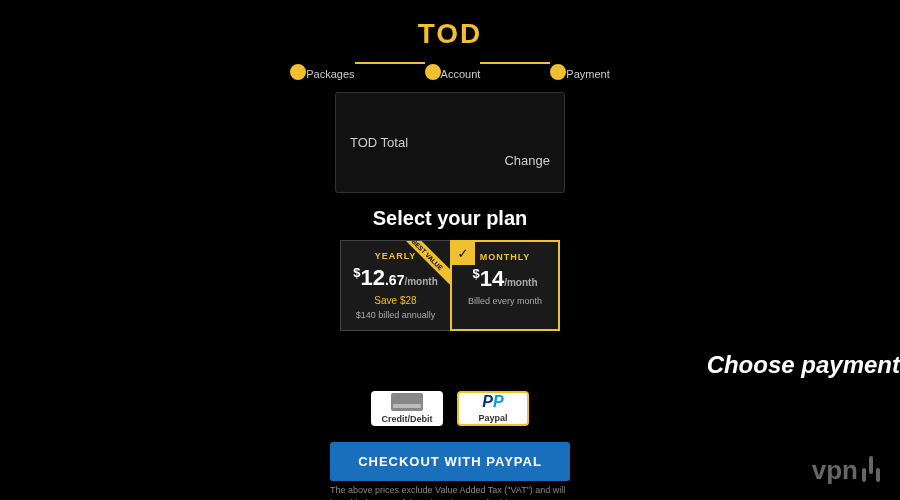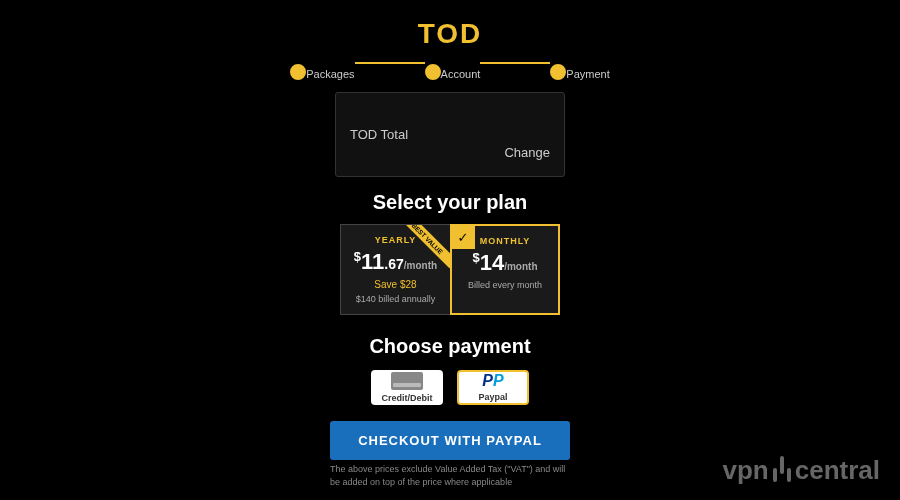--- a/index.html
+++ b/index.html
@@ -68,21 +68,21 @@
     
     .tod-total-bar {
       width: 230px;
       margin: 10px auto 0;
       background: #111;
       border: 1px solid #333;
       border-radius: 3px;
       display: flex;
       justify-content: space-between;
       align-items: center;
-      padding: 16px 14px;
+      padding: 24px 14px;
     }
     .tod-total-label {
       font-size: 13px;
       color: #ccc;
     }
     .change-link {
       font-size: 13px;
       color: #ccc;
       cursor: pointer;
       text-decoration: none;
@@ -183,25 +183,26 @@
       color: #000;
       font-size: 6.5px;
       font-weight: bold;
       padding: 2px 16px;
       transform: rotate(45deg);
       white-space: nowrap;
     }
 
     
     .payment-title {
-      text-align: center;
-      font-size: 20px;
+      text-align: right;
+      font-size: 24px;
       font-weight: bold;
       margin-top: 20px;
       color: #fff;
+      font-style: italic;
     }
     .payment-methods {
       display: flex;
       justify-content: center;
       gap: 14px;
       margin-top: 12px;
     }
     .payment-card {
       width: 72px;
       height: 35px;
@@ -292,21 +293,21 @@
 <div class="section-title">Select your plan</div>
 
 <div class="plans-container">
 
   <div class="plan-card" style="position:relative; overflow:hidden;">
     <div class="ribbon-wrap">
       <div class="ribbon">BEST VALUE</div>
     </div>
     <div class="plan-type">YEARLY</div>
     <div class="plan-price-main">
-      <span class="dollar">$</span><span>11</span><span style="font-size:14px;">.67</span><span class="plan-price-period">/month</span>
+      <span class="dollar">$</span><span>12</span><span style="font-size:14px;">.67</span><span class="plan-price-period">/month</span>
     </div>
     <div class="plan-save">Save $28</div>
     <div class="plan-billing">$140 billed annually</div>
   </div>
 
   <div class="plan-card selected" style="position:relative;">
     <div class="checkmark-badge">✓</div>
     <div class="plan-type">MONTHLY</div>
     <div class="plan-price-main">
       <span class="dollar">$</span><span>14</span><span class="plan-price-period">/month</span>
@@ -338,14 +339,13 @@
 
 <div class="disclaimer">The above prices exclude Value Added Tax ("VAT") and will be added on top of the price where applicable</div>
 
 <div class="vpn-central">
   <span style="font-size:26px;font-weight:bold;color:#666;">vpn</span>
   <svg width="18" height="30" viewBox="0 0 18 30">
     <rect x="7" y="0" width="4" height="18" rx="2" fill="#666"></rect>
     <rect x="0" y="12" width="4" height="14" rx="2" fill="#666"></rect>
     <rect x="14" y="12" width="4" height="14" rx="2" fill="#666"></rect>
   </svg>
-  <span style="font-size:26px;font-weight:bold;color:#666;">central</span>
 </div>
 
 </body></html>

